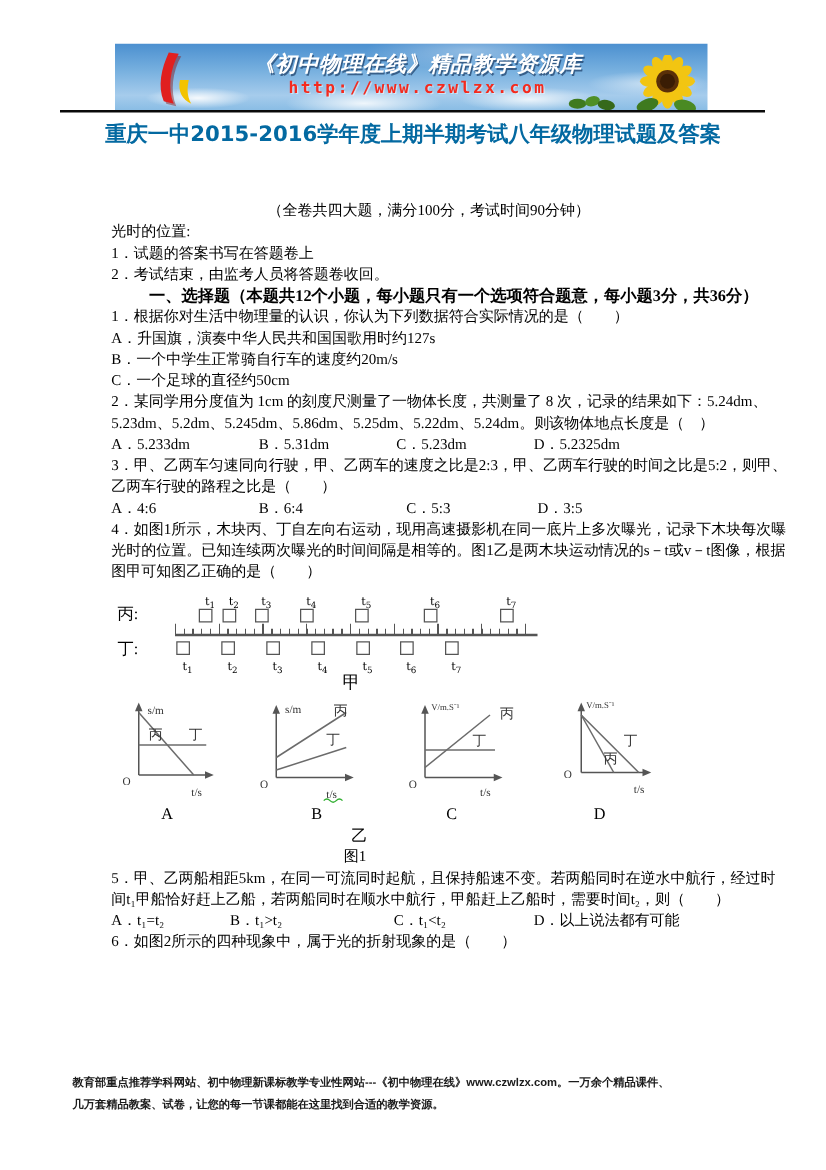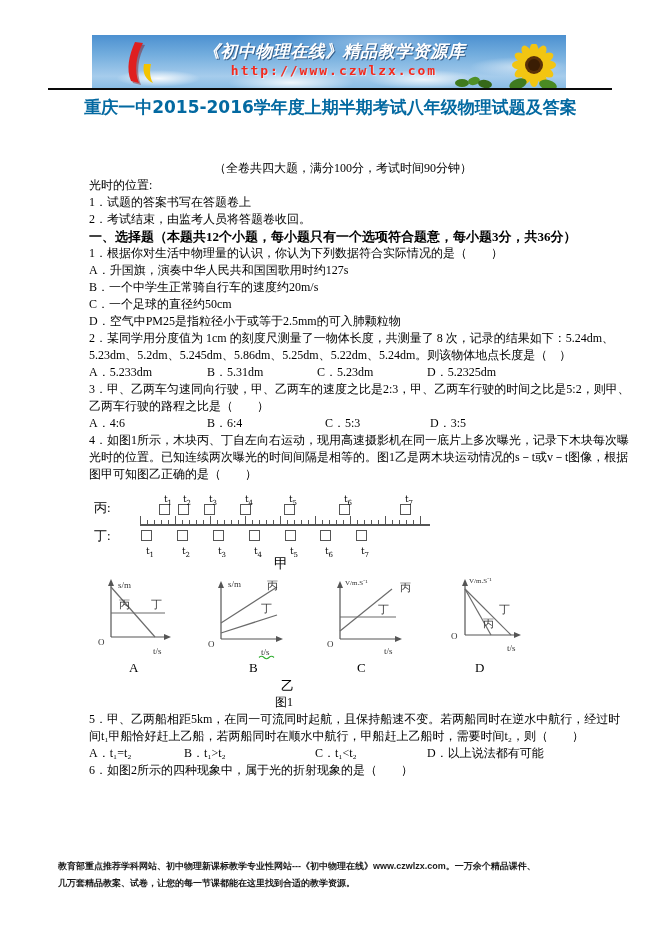--- a/index.html
+++ b/index.html
@@ -27,21 +27,21 @@
 
   .rule-line{position:absolute;left:48px;top:88px;width:564px;height:2px;background:#0a0a0a;}
 
   .doc-title{position:absolute;left:0;top:96px;width:661px;text-align:center;
     font-family:"DejaVu Sans","Liberation Sans",sans-serif;font-weight:bold;font-size:17px;color:#0369a1;}
 
   
   .body{position:absolute;left:57px;top:160px;width:548px;font-size:12px;line-height:17px;white-space:nowrap;margin-left:32px;}
   .ln{height:17px;}
   .center{text-align:center;padding-right:40px;}
-  .bold{font-weight:bold;font-size:13px;}
+  .bold{font-weight:bold;font-size:13px;text-align:center;}
   .opt-row{position:relative;height:17px;}
   .opt-row span{position:absolute;top:0;}
 
   
   .fig-jia{position:relative;height:86px;margin-top:6px;}
   .fj-name{position:absolute;font-size:13px;}
   .sq{position:absolute;width:9px;height:9px;border:1px solid #555;background:#fff;}
   .tl{position:absolute;width:16px;text-align:right;font-size:9px;font-family:"DejaVu Serif",serif;}
   .tl sub{font-size:7px;}
   .ticks-small{position:absolute;left:51px;top:31px;width:283px;height:5px;
@@ -118,21 +118,20 @@
     <div class="ln center">（全卷共四大题，满分100分，考试时间90分钟）</div>
     <div class="ln">光时的位置:</div>
     <div class="ln">1．试题的答案书写在答题卷上</div>
     <div class="ln">2．考试结束，由监考人员将答题卷收回。</div>
     <div class="ln bold">一、选择题（本题共12个小题，每小题只有一个选项符合题意，每小题3分，共36分）</div>
 
     <div class="ln">1．根据你对生活中物理量的认识，你认为下列数据符合实际情况的是（　　）</div>
     <div class="ln">A．升国旗，演奏中华人民共和国国歌用时约127s</div>
     <div class="ln">B．一个中学生正常骑自行车的速度约20m/s</div>
     <div class="ln">C．一个足球的直径约50cm</div>
-    <div class="ln">D．空气中PM25是指粒径小于或等于2.5mm的可入肺颗粒物</div>
 
     <div class="ln">2．某同学用分度值为 1cm 的刻度尺测量了一物体长度，共测量了 8 次，记录的结果如下：5.24dm、</div>
     <div class="ln">5.23dm、5.2dm、5.245dm、5.86dm、5.25dm、5.22dm、5.24dm。则该物体地点长度是（　）</div>
     <div class="opt-row">
       <span style="left:0">A．5.233dm</span>
       <span style="left:118px">B．5.31dm</span>
       <span style="left:228px">C．5.23dm</span>
       <span style="left:338px">D．5.2325dm</span>
     </div>
 

